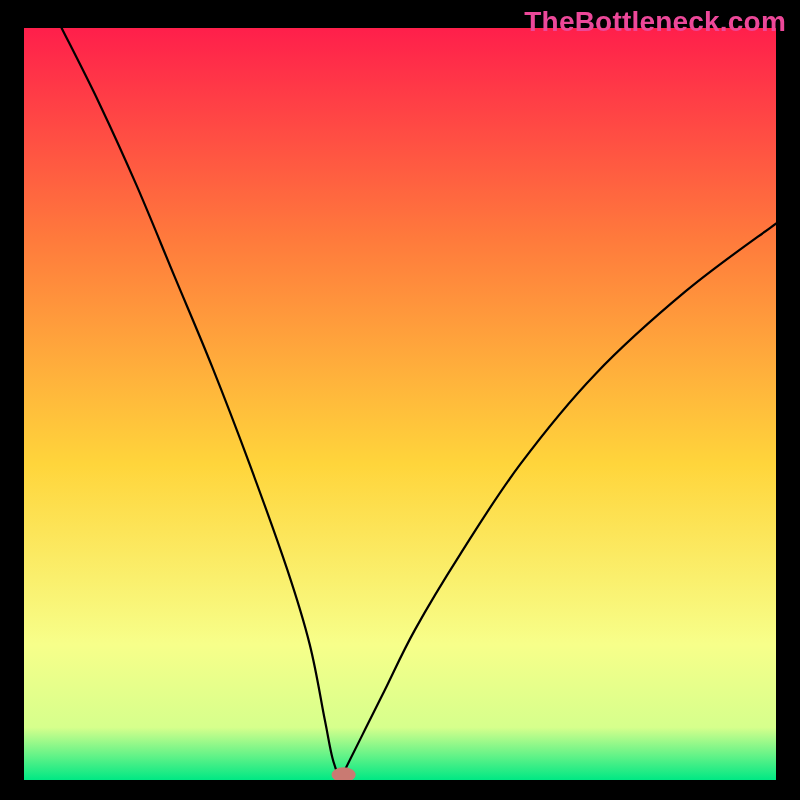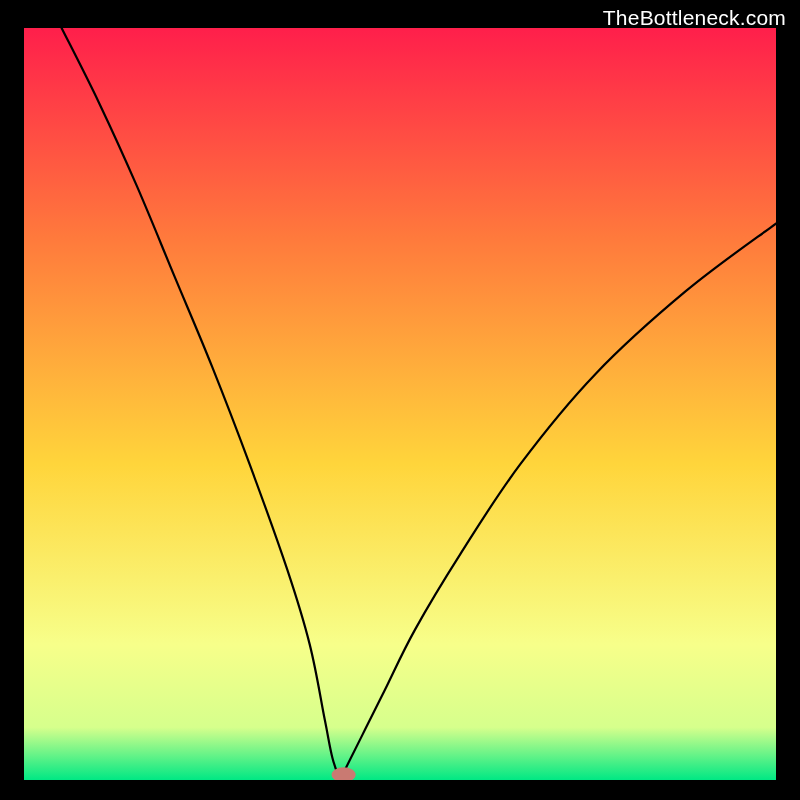--- a/index.html
+++ b/index.html
@@ -16,23 +16,23 @@
     left: 0;
     top: 0;
     width: 800px;
     height: 800px;
     background: #000;
   }
   .watermark {
     position: absolute;
     top: 6px;
     right: 14px;
-    color: #ffffff;
-    font-size: 21px;
-    font-weight: 400;
+    color: #ec4899;
+    font-size: 28px;
+    font-weight: 700;
     letter-spacing: 0.2px;
     z-index: 5;
     user-select: none;
   }
   .plot-wrap {
     position: absolute;
     left: 24px;
     top: 28px;
     width: 752px;
     height: 752px;

